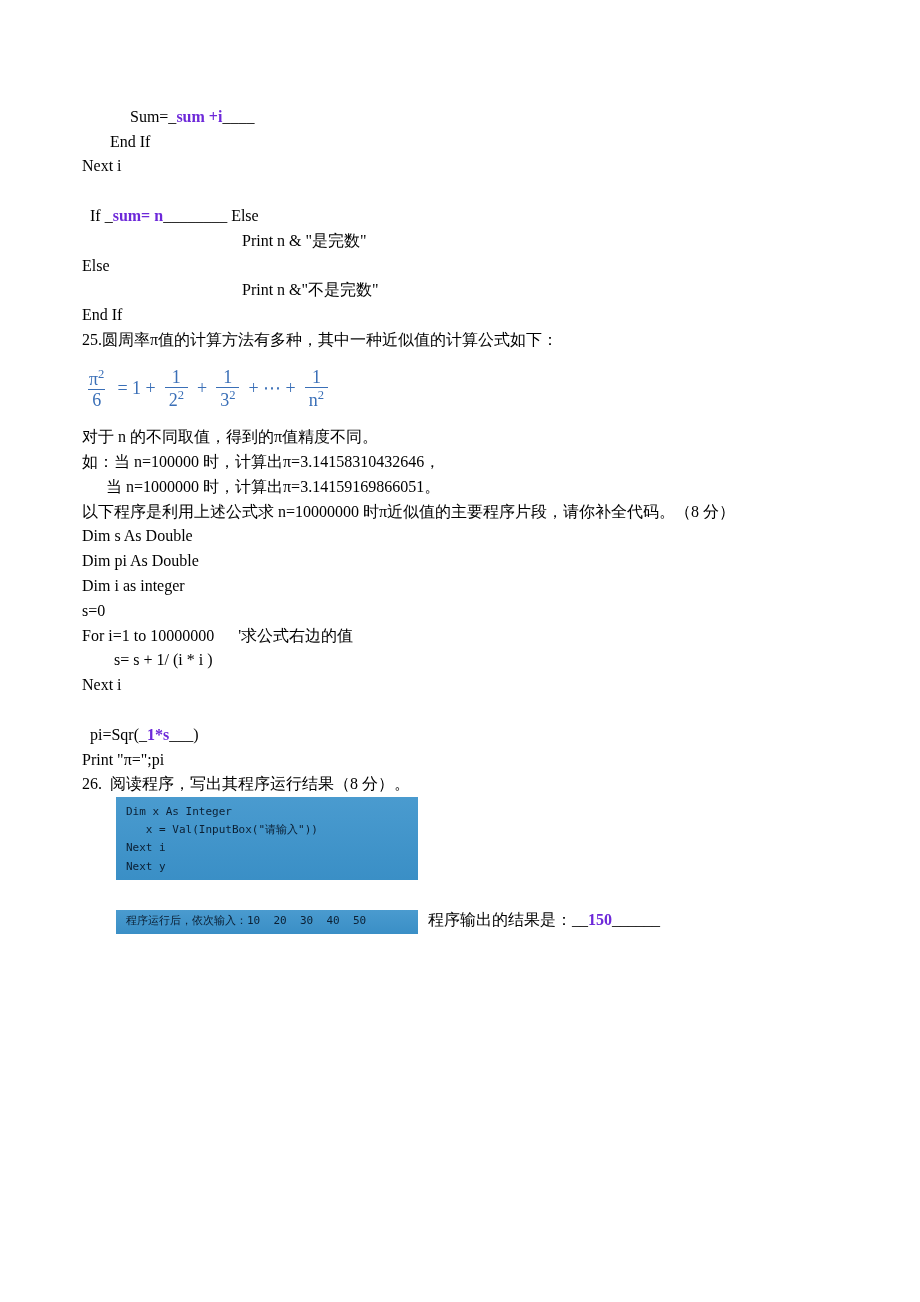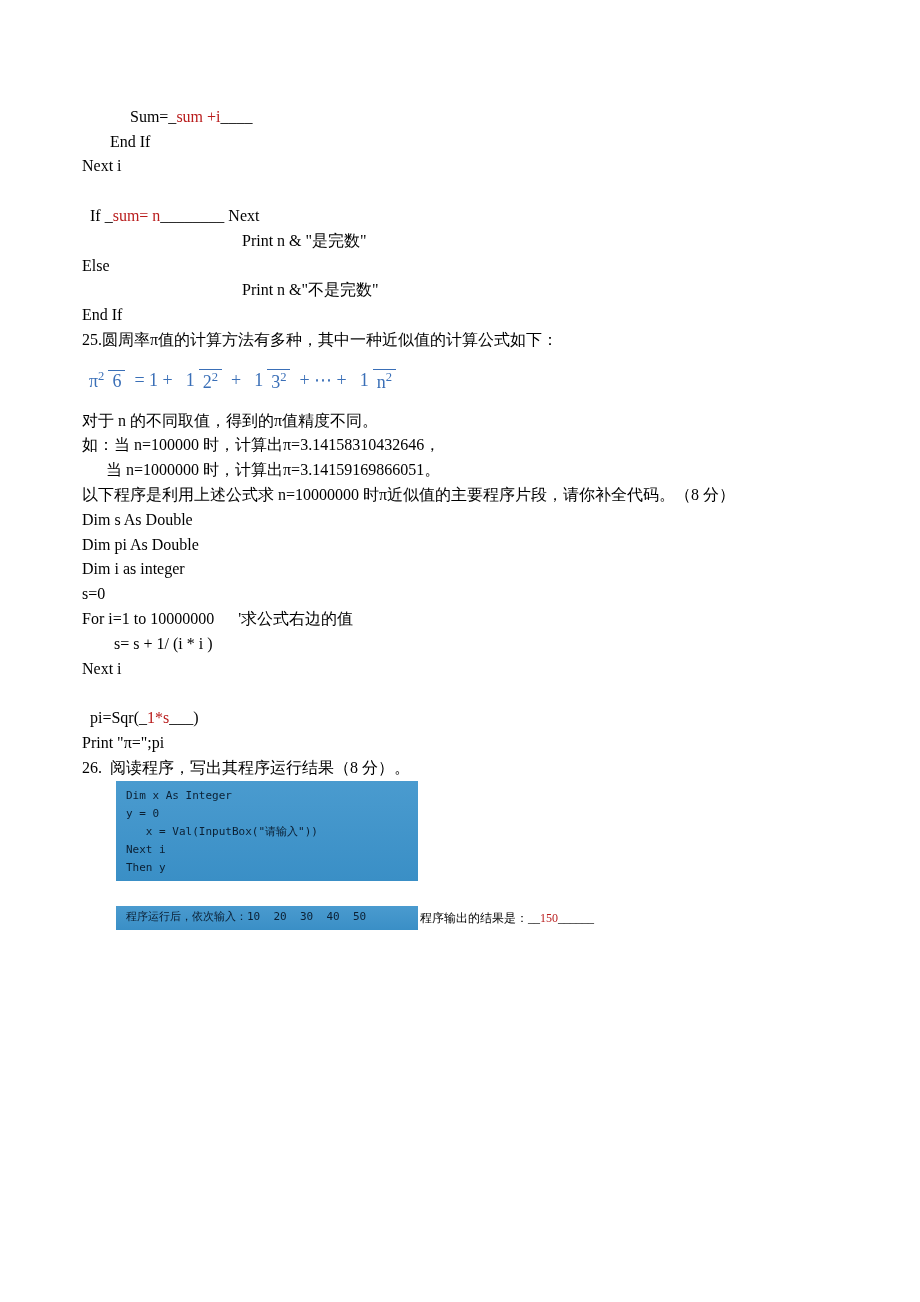--- a/index.html
+++ b/index.html
@@ -9,34 +9,34 @@
     width: 920px;
   }
   body {
     padding: 80px 80px 40px 82px;
     font-family: "SimSun", "Microsoft YaHei", "Songti SC", serif;
     font-size: 16px;
     line-height: 1.55;
     color: #000;
   }
   .line { white-space: pre; }
-  .red { color: #b91c1c; }
+  .red { color: #6d28d9; font-weight: bold; }
   .indentPrint { padding-left: 160px; }
   .indentS { padding-left: 32px; }
   .formula {
     display: flex;
     align-items: center;
     color: #3a6fb7;
     font-family: "Times New Roman", serif;
     font-size: 18px;
     margin: 14px 0 14px 0;
   }
   .frac {
     display: inline-flex;
-    flex-direction: row;
+    flex-direction: column;
     align-items: center;
     vertical-align: middle;
     margin: 0 3px;
   }
   .frac .num, .frac .den {
     padding: 0 4px;
     line-height: 1.15;
   }
   .frac .den {
     border-top: 1.2px solid #3a6fb7;
@@ -58,37 +58,37 @@
   .lastrow {
     display: flex;
     align-items: flex-end;
     margin-top: 0;
   }
   .lastrow .codeimg {
     padding-top: 2px;
     padding-bottom: 4px;
   }
   .aftercode {
-    font-size: 12px;
+    font-size: 16px;
     padding-bottom: 2px;
-    padding-left: 2px;
+    padding-left: 10px;
     margin-top: 28px;
   }
   sup { font-size: 0.7em; }
 </style>
 </head>
 <body>
 
 <div class="line">
   <span>          Sum=_</span><span class="red">sum +i</span><span>____</span>
 </div>
 <div class="line">       End If</div>
 <div class="line">Next i</div>
 <div class="line">
-  <span>If _</span><span class="red">sum= n</span><span>________ Next</span>
+  <span>If _</span><span class="red">sum= n</span><span>________ Else</span>
 </div>
 <div class="line indentPrint">Print n &amp; "是完数"</div>
 <div class="line">Else</div>
 <div class="line indentPrint">Print n &amp;"不是完数"</div>
 <div class="line">End If</div>
 
 <div class="line">25.圆周率π值的计算方法有多种，其中一种近似值的计算公式如下：</div>
 
 <div class="formula">
   <span class="frac">
@@ -125,24 +125,23 @@
 <div class="line">Next i</div>
 <div class="line">
   <span>pi=Sqr(_</span><span class="red">1*s</span><span>___)</span>
 </div>
 <div class="line">Print "π=";pi</div>
 
 <div class="line">26.  阅读程序，写出其程序运行结果（8 分）。</div>
 
 <div class="codeimg">
   <div class="cline">Dim x As Integer</div>
-  <div class="cline">y = 0</div>
   <div class="cline">   x = Val(InputBox("请输入"))</div>
   <div class="cline">Next i</div>
-  <div class="cline">Then y</div>
+  <div class="cline">Next y</div>
 </div>
 <div class="lastrow">
   <div class="codeimg" style="margin-top:4px;">
     <div class="cline">程序运行后，依次输入：10  20  30  40  50</div>
   </div>
   <div class="aftercode">
     <span>程序输出的结果是：__</span><span class="red">150</span><span>______</span>
   </div>
 </div>
 

